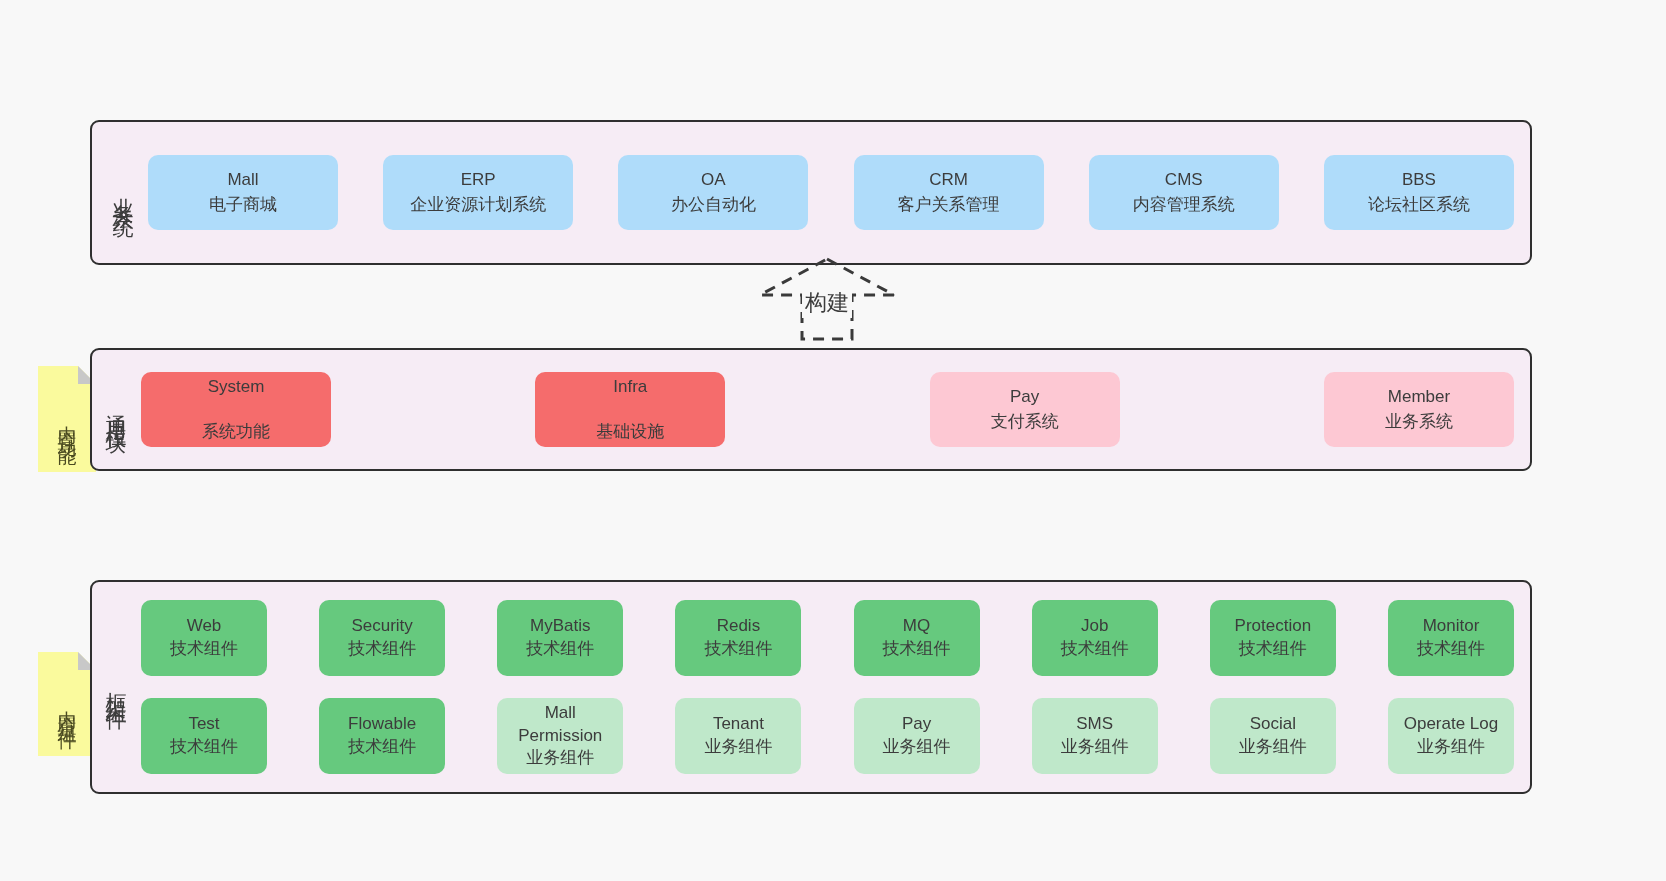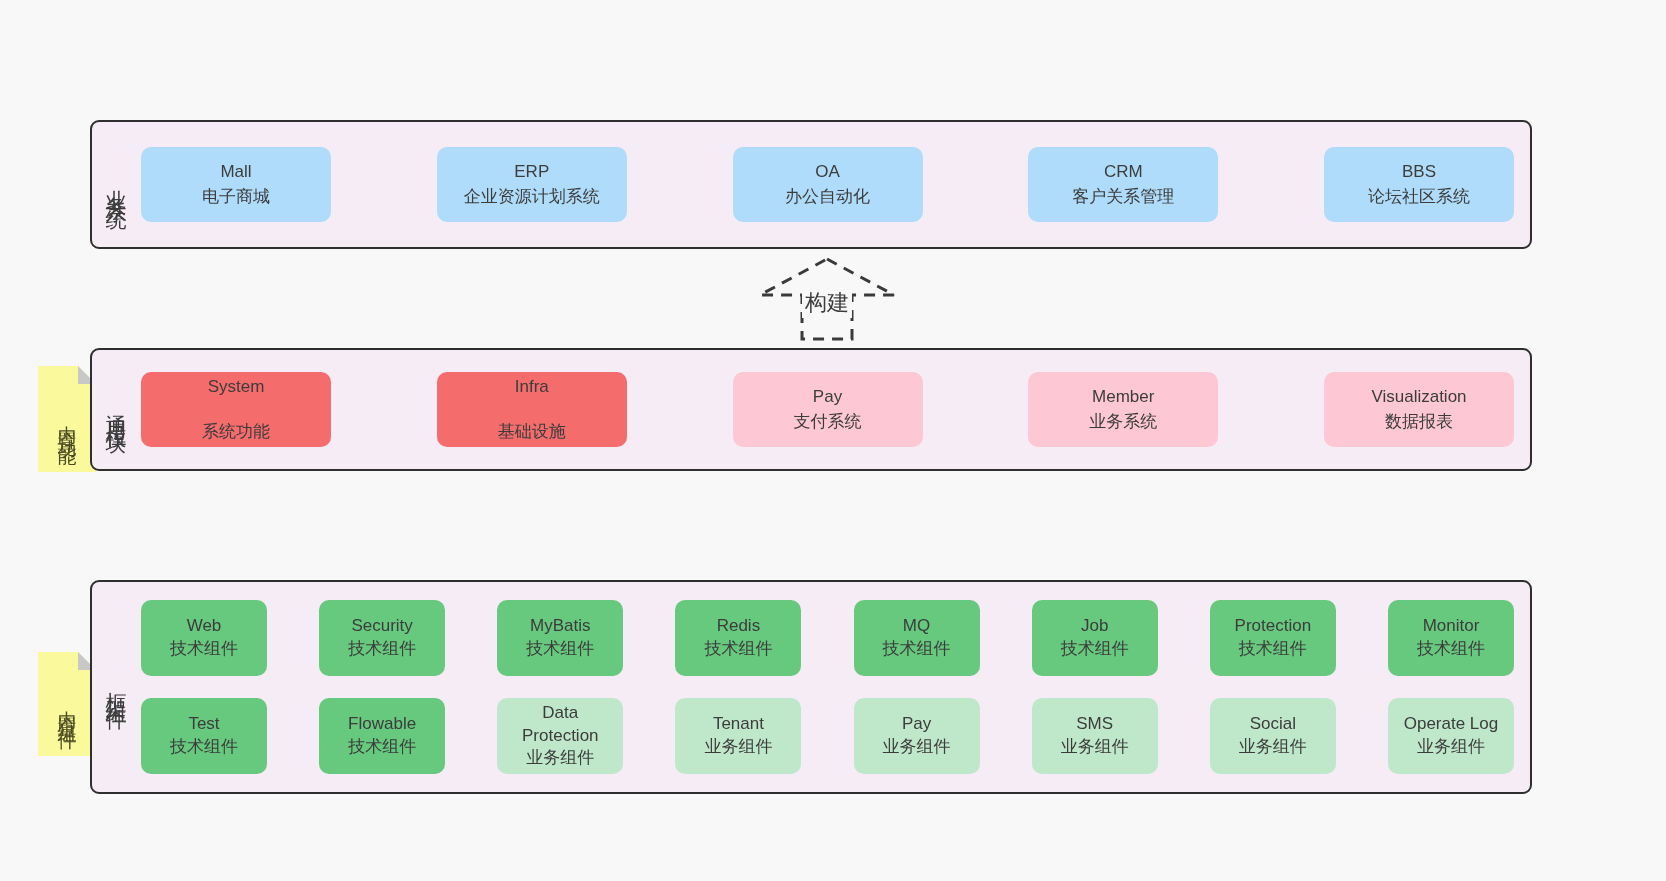--- a/index.html
+++ b/index.html
@@ -77,39 +77,43 @@
 
   <div class="sticky" style="left:38px; top:366px; height:106px;">
     <div class="fold"></div>
     <div class="v-text">内置功能</div>
   </div>
   <div class="sticky" style="left:38px; top:652px; height:104px;">
     <div class="fold"></div>
     <div class="v-text">内置组件</div>
   </div>
 
-  <section class="band band-business" style="top:120px; height:129px;">
+  <section class="band band-business" style="top:120px; height:145px;padding-left:7px;">
     <div class="band-title">业务系统</div>
     <div class="band-content">
         <div class="row">
           <div class="mbox t-blue">
             <div class="en">Mall</div>
             <div class="zh">电子商城</div>
           </div>
           <div class="mbox t-blue">
             <div class="en">ERP</div>
             <div class="zh">企业资源计划系统</div>
           </div>
           <div class="mbox t-blue">
             <div class="en">OA</div>
             <div class="zh">办公自动化</div>
           </div>
           <div class="mbox t-blue">
             <div class="en">CRM</div>
             <div class="zh">客户关系管理</div>
+          </div>
+          <div class="mbox t-blue">
+            <div class="en">CMS</div>
+            <div class="zh">内容管理系统</div>
           </div>
           <div class="mbox t-blue">
             <div class="en">BBS</div>
             <div class="zh">论坛社区系统</div>
           </div>
         </div>
       </div>
   </section>
 
   <div class="arrow" style="left:757px; top:256px;">
@@ -132,24 +136,20 @@
             <div class="zh">基础设施</div>
           </div>
           <div class="mbox t-pink">
             <div class="en">Pay</div>
             <div class="zh">支付系统</div>
           </div>
           <div class="mbox t-pink">
             <div class="en">Member</div>
             <div class="zh">业务系统</div>
           </div>
-          <div class="mbox t-pink">
-            <div class="en">Visualization</div>
-            <div class="zh">数据报表</div>
-          </div>
         </div>
       </div>
   </section>
 
 
   <section class="band band-framework" style="top:580px; height:214px;">
     <div class="band-title">框架组件</div>
     <div class="band-content">
         <div class="row">
           <div class="mbox t-green">
@@ -188,21 +188,21 @@
         <div class="row">
           <div class="mbox t-green">
             <div class="en">Test</div>
             <div class="zh">技术组件</div>
           </div>
           <div class="mbox t-green">
             <div class="en">Flowable</div>
             <div class="zh">技术组件</div>
           </div>
           <div class="mbox t-light_green">
-            <div class="en">Data Protection</div>
+            <div class="en">Mall Permission</div>
             <div class="zh">业务组件</div>
           </div>
           <div class="mbox t-light_green">
             <div class="en">Tenant</div>
             <div class="zh">业务组件</div>
           </div>
           <div class="mbox t-light_green">
             <div class="en">Pay</div>
             <div class="zh">业务组件</div>
           </div>

